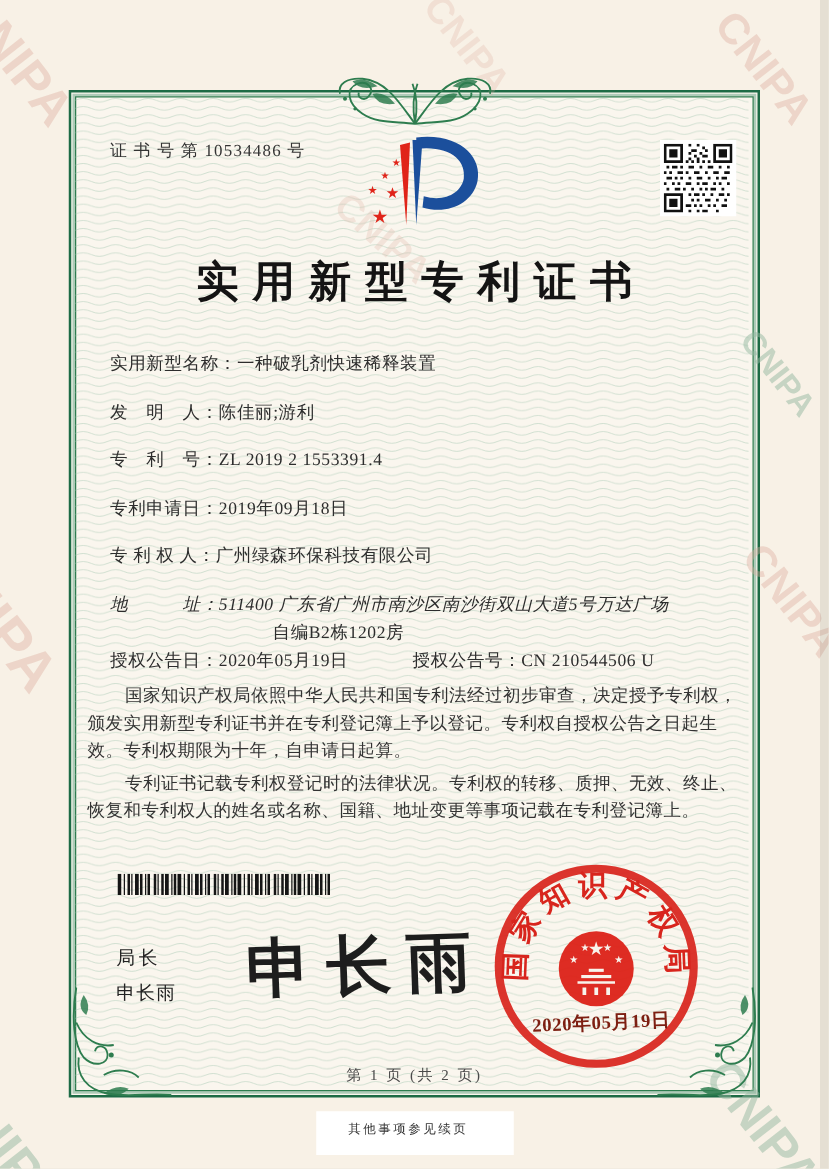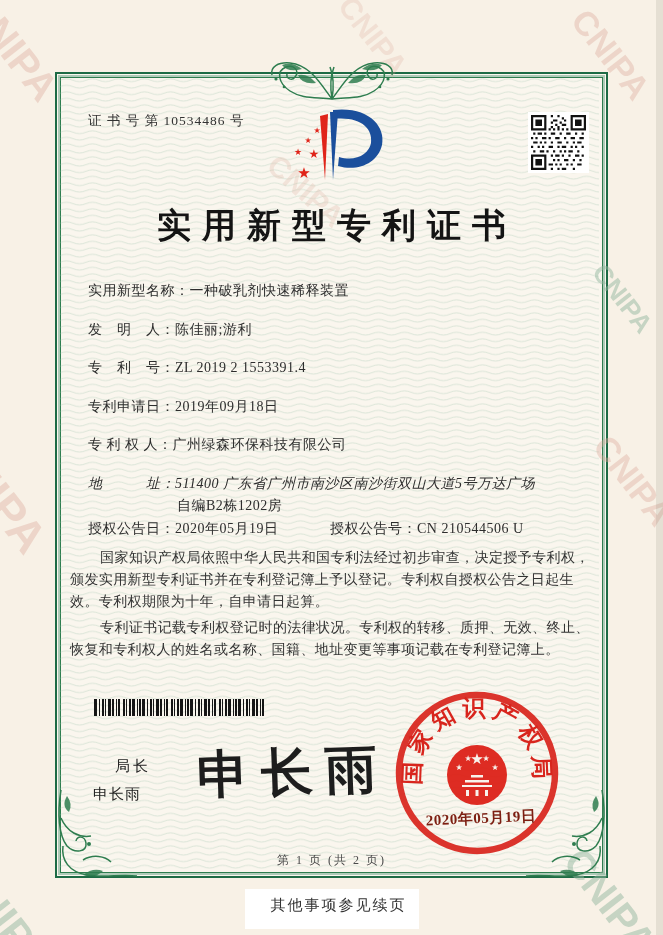--- a/index.html
+++ b/index.html
@@ -34,33 +34,33 @@
   .row .flabel{letter-spacing:0.5px;}
   .row .fvalue{letter-spacing:0.5px;}
   .addr2{position:absolute;left:177px;font-size:14px;color:#2d2d2d;letter-spacing:0.5px;}
   
   .paras{position:absolute;left:66px;top:543px;width:534px;}
   .paras p{margin:4px;font-size:14px;line-height:22px;text-indent:2.15em;
     color:#333;letter-spacing:0.4px;}
   
   .barcode{position:absolute;left:94px;top:699px;}
   .director-title{position:absolute;left:93px;top:757px;font-size:15px;
-    font-family:"Liberation Sans","DejaVu Sans",sans-serif;color:#222;letter-spacing:3px;margin-left:22px;}
+    font-family:"Liberation Sans","DejaVu Sans",sans-serif;color:#222;letter-spacing:3px;}
   .director-name{position:absolute;left:93px;top:785px;font-size:15px;
     font-family:"Liberation Sans","DejaVu Sans",sans-serif;color:#222;letter-spacing:1px;}
   .signature{position:absolute;left:197px;top:738px;font-size:52px;color:#1d1d1d;
     letter-spacing:12px;transform:rotate(-2deg);font-weight:600;}
   .seal{position:absolute;left:391px;top:687px;}
   .seal-date{position:absolute;left:405px;top:809px;width:152px;text-align:center;
     font-size:15px;font-weight:bold;color:#7d1f12;letter-spacing:0.5px;
     transform:rotate(-2.5deg);}
   .page-info{position:absolute;left:0;right:0;top:852px;text-align:center;
     font-size:12px;color:#4a4a4a;letter-spacing:2px;}
   .cont-note{position:absolute;left:50%;transform:translateX(-50%);top:889px;
-    background:#ffffff;padding:7px 12px 14px 26px;font-size:15px;color:#333;
+    background:#ffffff;padding:7px 36px 14px 26px;font-size:10px;color:#333;
     letter-spacing:2px;}
   svg{display:block;}
 </style>
 </head>
 <body>
 
 <div class="page">
 
   <div class="frame">
     <div class="frame-mid">
@@ -152,21 +152,21 @@
   </div>
   <div class="row" style="top:398px;">
     <span class="flabel">专利申请日：</span><span class="fvalue">2019年09月18日</span>
   </div>
   <div class="row" style="top:436px;">
     <span class="flabel">专 利 权 人：</span><span class="fvalue">广州绿森环保科技有限公司</span>
   </div>
   <div class="row" style="top:475px;font-style:italic;">
     <span class="flabel">地　　　址：</span><span class="fvalue">511400 广东省广州市南沙区南沙街双山大道5号万达广场</span>
   </div>
-  <div class="addr2" style="top:497px;">自编B2栋1202房</div>
+  <div class="addr2" style="top:497px;margin-left:41px;">自编B2栋1202房</div>
   <div class="row" style="top:520px;text-align:right;">
     <span class="flabel">授权公告日：</span><span class="fvalue">2020年05月19日</span>
   </div>
   <div class="row" style="top:520px;left:330px;">
     <span class="flabel">授权公告号：</span><span class="fvalue">CN 210544506 U</span>
   </div>
 
   <div class="paras">
     <p>国家知识产权局依照中华人民共和国专利法经过初步审查，决定授予专利权，颁发实用新型专利证书并在专利登记簿上予以登记。专利权自授权公告之日起生效。专利权期限为十年，自申请日起算。</p>
     <p>专利证书记载专利权登记时的法律状况。专利权的转移、质押、无效、终止、恢复和专利权人的姓名或名称、国籍、地址变更等事项记载在专利登记簿上。</p>

